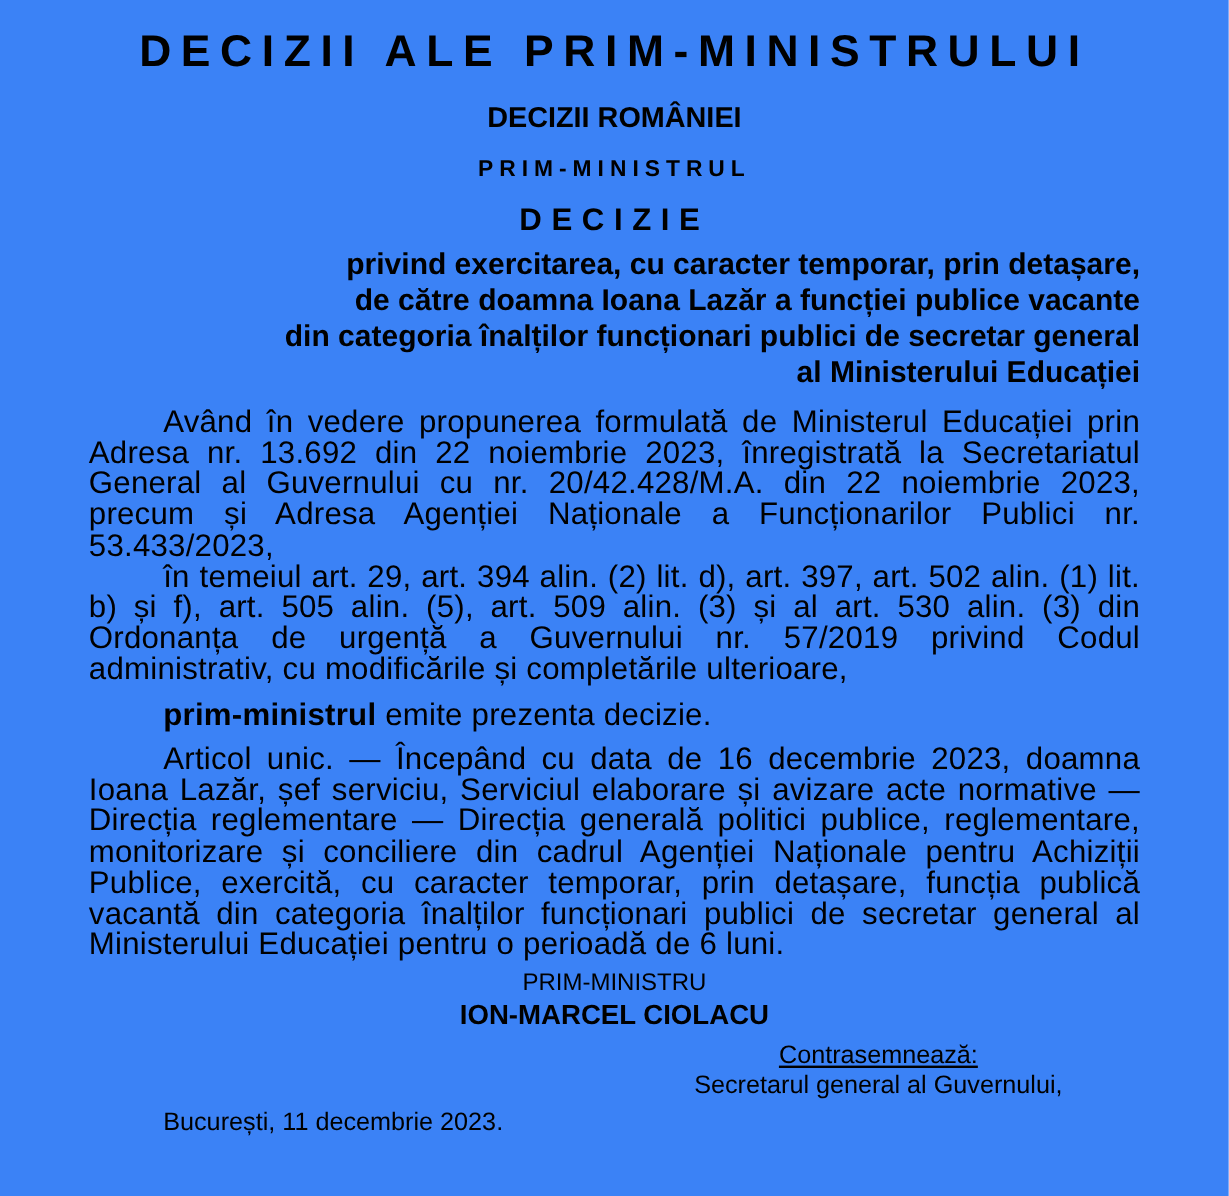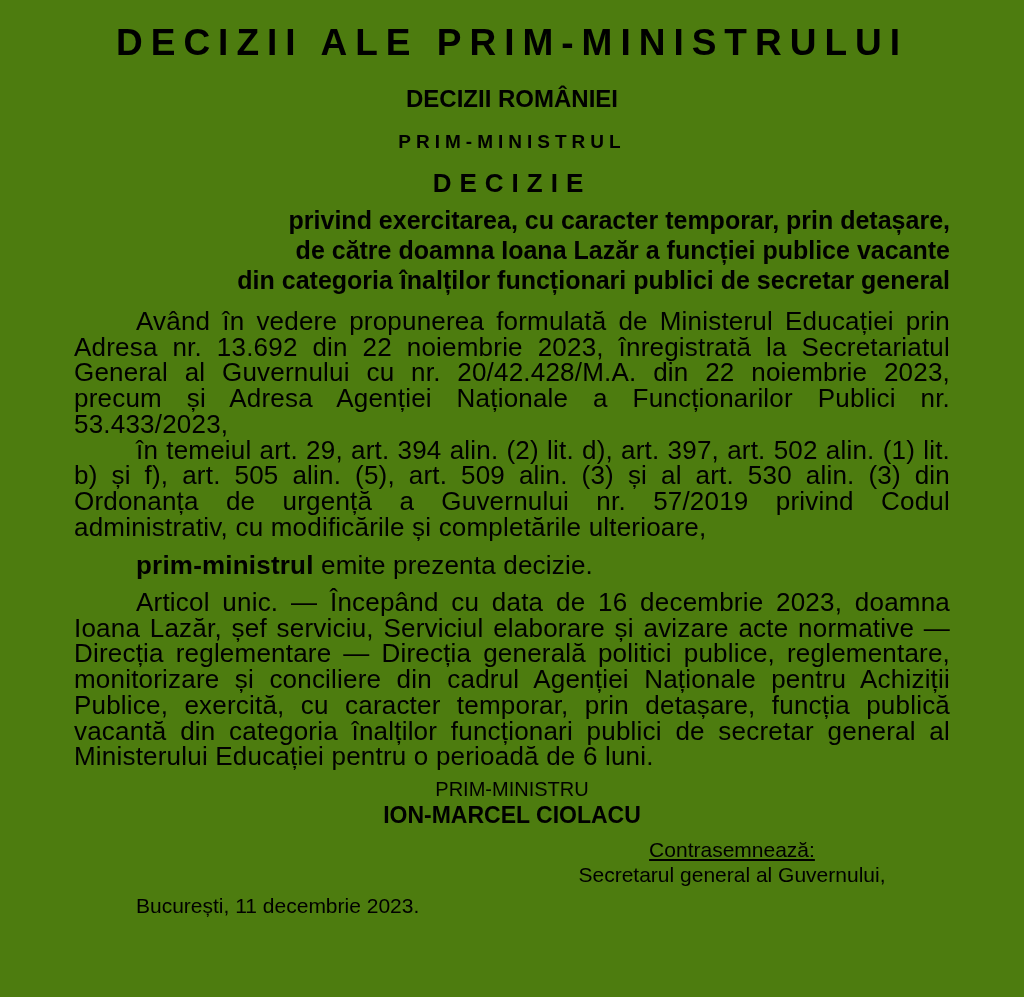--- a/index.html
+++ b/index.html
@@ -5,21 +5,21 @@
   html, body {
     margin: 0;
     padding: 0;
     background: #ffffff;
   }
   .page {
     position: relative;
     width: 1024px;
     height: 997px;
     margin: 0 auto;
-    background: #4d7c0f;
+    background: #3b82f6;
     color: #000000;
     font-family: "Liberation Sans", sans-serif;
     box-sizing: border-box;
     padding: 20px 74px 0 74px;
     overflow: hidden;
   }
   .section-title {
     text-align: center;
     font-size: 37px;
     font-weight: bold;
@@ -115,20 +115,21 @@
   <div class="gov-header">DECIZII ROMÂNIEI</div>
 
   <div class="issuer-header">PRIM-MINISTRUL</div>
 
   <div class="doc-type">DECIZIE</div>
 
   <div class="doc-subtitle">
     <div>privind exercitarea, cu caracter temporar, prin detașare,</div>
     <div>de către doamna Ioana Lazăr a funcției publice vacante</div>
     <div>din categoria înalților funcționari publici de secretar general</div>
+    <div>al Ministerului Educației</div>
   </div>
 
   <div class="para-block">
     <p class="bodytext indent">Având în vedere propunerea formulată de Ministerul Educației prin Adresa nr. 13.692 din 22 noiembrie 2023, înregistrată la Secretariatul General al Guvernului cu nr. 20/42.428/M.A. din 22 noiembrie 2023, precum și Adresa Agenției Naționale a Funcționarilor Publici nr. 53.433/2023,</p>
 
     <p class="bodytext indent">în temeiul art. 29, art. 394 alin. (2) lit. d), art. 397, art. 502 alin. (1) lit. b) și f), art. 505 alin. (5), art. 509 alin. (3) și al art. 530 alin. (3) din Ordonanța de urgență a Guvernului nr. 57/2019 privind Codul administrativ, cu modificările și completările ulterioare,</p>
   </div>
 
   <p class="bodytext indent enacting"><b>prim-ministrul</b><span> emite prezenta decizie.</span></p>
 

